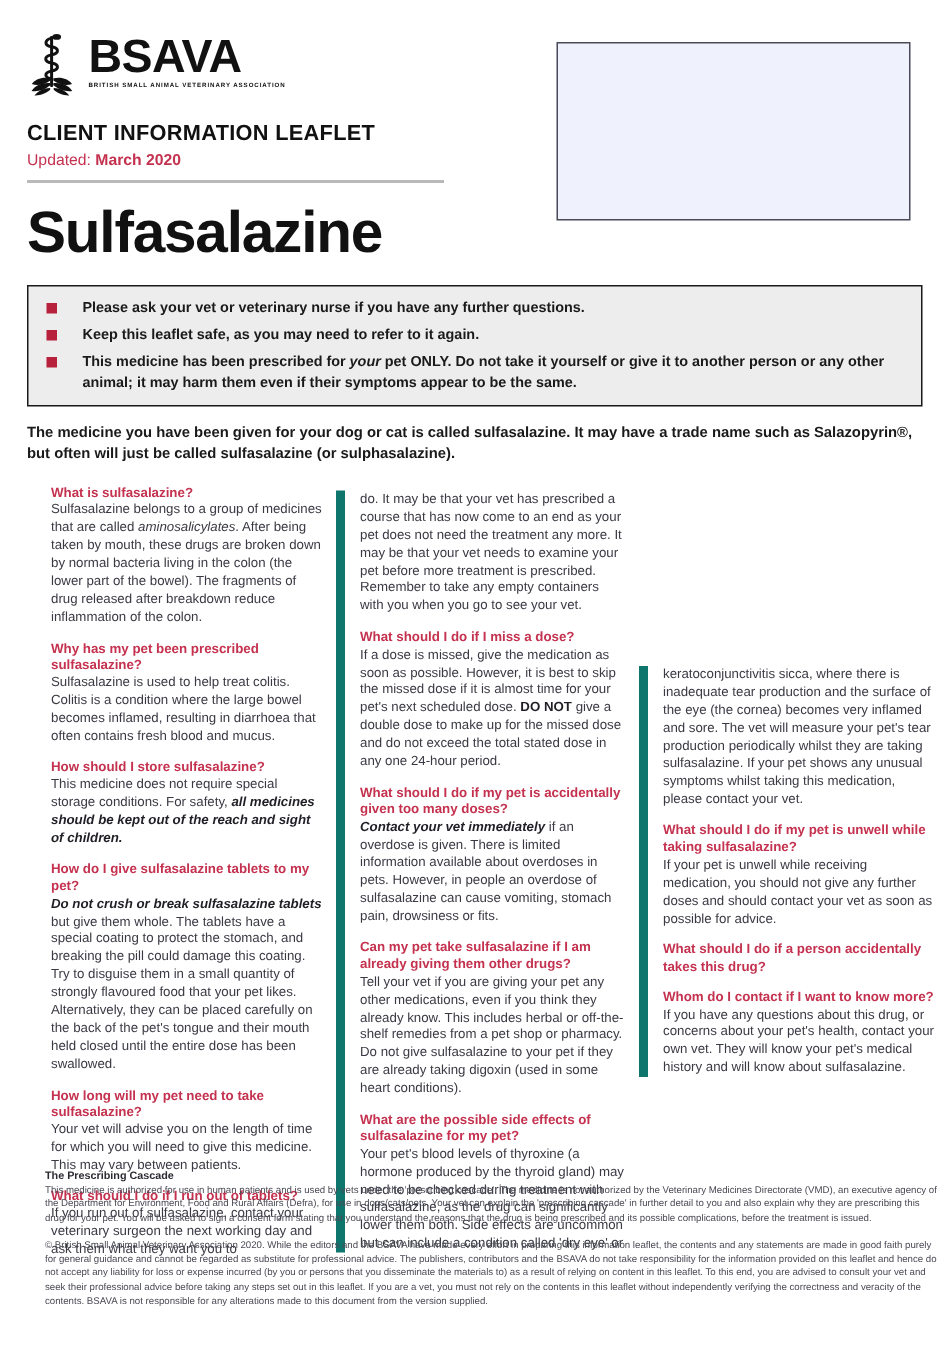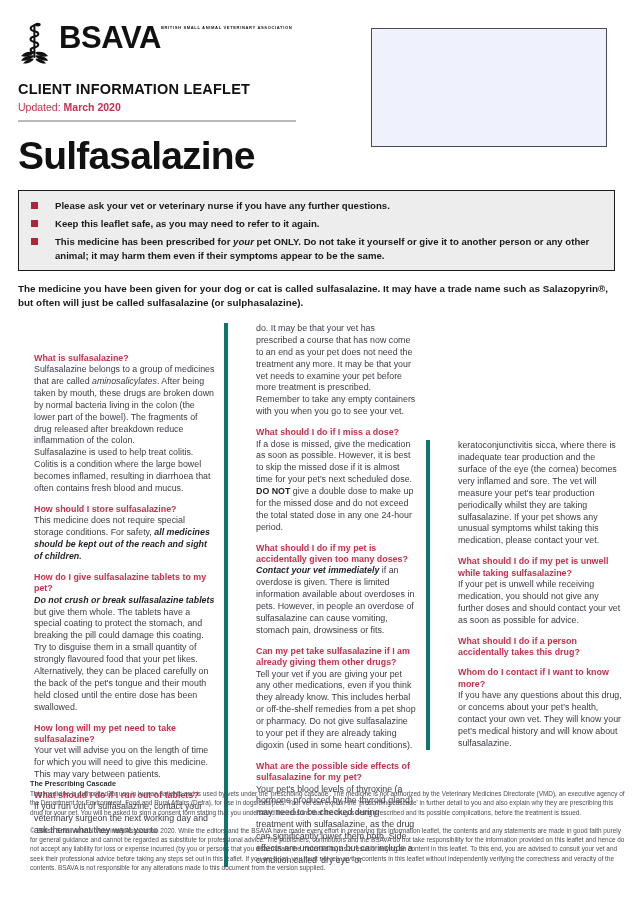--- a/index.html
+++ b/index.html
@@ -34,21 +34,21 @@
     gap: 7px;
   }
   .logo-mark {
     width: 34px;
     height: 40px;
     flex: 0 0 34px;
     position: relative;
   }
   .logo-text-wrap {
     display: flex;
-    flex-direction: row;
+    flex-direction: column;
     justify-content: flex-end;
     padding-top: 1px;
   }
   .logo-word {
     font-family: "Liberation Sans", sans-serif;
     font-weight: bold;
     font-size: 31px;
     letter-spacing: -0.4px;
     line-height: 0.95;
     color: #111111;
@@ -160,22 +160,22 @@
     margin: 13px 16px 0 34px;
     align-items: center;
   }
   .col {
     width: 190px;
     flex: 0 0 190px;
     padding-right: 9px;
     box-sizing: border-box;
   }
   .col.c2, .col.c3 {
-    border-left: 4px solid #0f766e;
-    padding-left: 28px;
+    border-left: 6px solid #0f766e;
+    padding-left: 10px;
     width: 202px;
     flex: 0 0 202px;
   }
   .col.c3 { width: 206px; flex: 0 0 206px; }
   .q-head {
     color: #c4324f;
     font-weight: bold;
     font-size: 8.9px;
     line-height: 1.28;
     margin: 9px 0 0 0;
@@ -278,20 +278,21 @@
   </div>
 
   <div class="intro">The medicine you have been given for your dog or cat is called sulfasalazine. It may have a trade name such as Salazopyrin®, but often will just be called sulfasalazine (or sulphasalazine).</div>
 
   <div class="cols">
 
     <div class="col c1">
       <div class="q-head">What is sulfasalazine?</div>
       <div class="q-body">Sulfasalazine belongs to a group of medicines that are called <i>aminosalicylates</i>. After being taken by mouth, these drugs are broken down by normal bacteria living in the colon (the lower part of the bowel). The fragments of drug released after breakdown reduce inflammation of the colon.</div>
 
+      <div class="q-head">Why has my pet been prescribed sulfasalazine?</div>
       <div class="q-body">Sulfasalazine is used to help treat colitis. Colitis is a condition where the large bowel becomes inflamed, resulting in diarrhoea that often contains fresh blood and mucus.</div>
 
       <div class="q-head">How should I store sulfasalazine?</div>
       <div class="q-body">This medicine does not require special storage conditions. For safety, <span class="bi">all medicines should be kept out of the reach and sight of children.</span></div>
 
       <div class="q-head">How do I give sulfasalazine tablets to my pet?</div>
       <div class="q-body"><span class="bi">Do not crush or break sulfasalazine tablets</span> but give them whole. The tablets have a special coating to protect the stomach, and breaking the pill could damage this coating. Try to disguise them in a small quantity of strongly flavoured food that your pet likes. Alternatively, they can be placed carefully on the back of the pet's tongue and their mouth held closed until the entire dose has been swallowed.</div>
 
       <div class="q-head">How long will my pet need to take sulfasalazine?</div>
       <div class="q-body">Your vet will advise you on the length of time for which you will need to give this medicine. This may vary between patients.</div>

